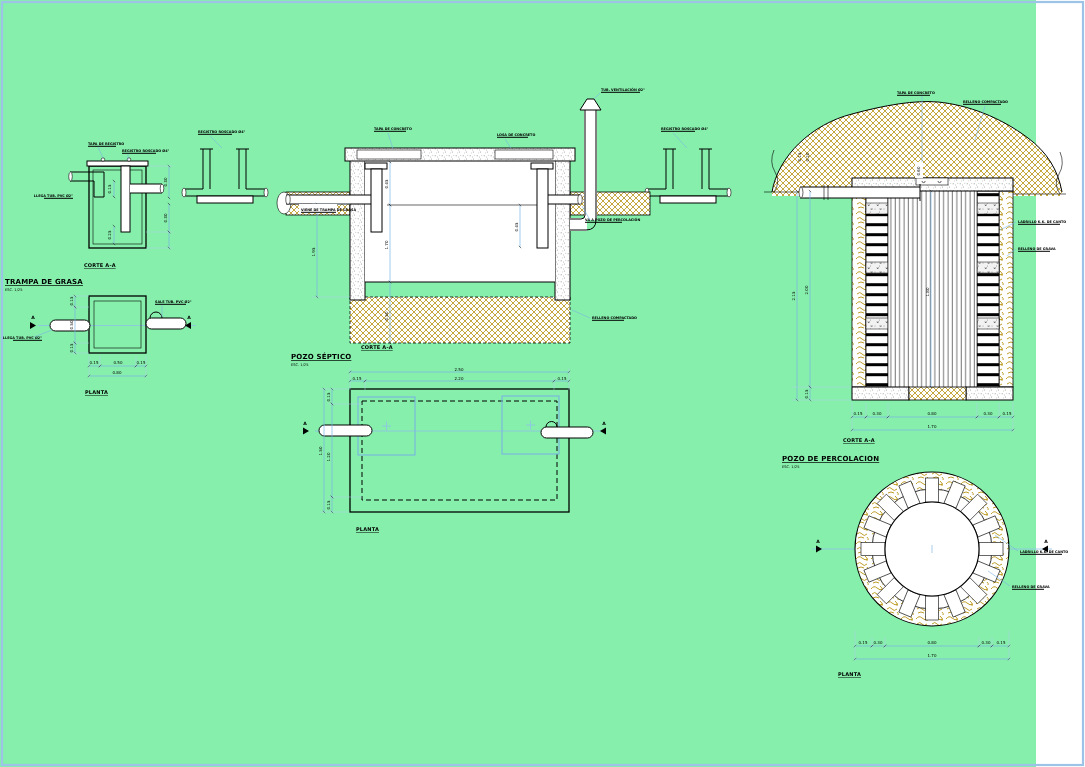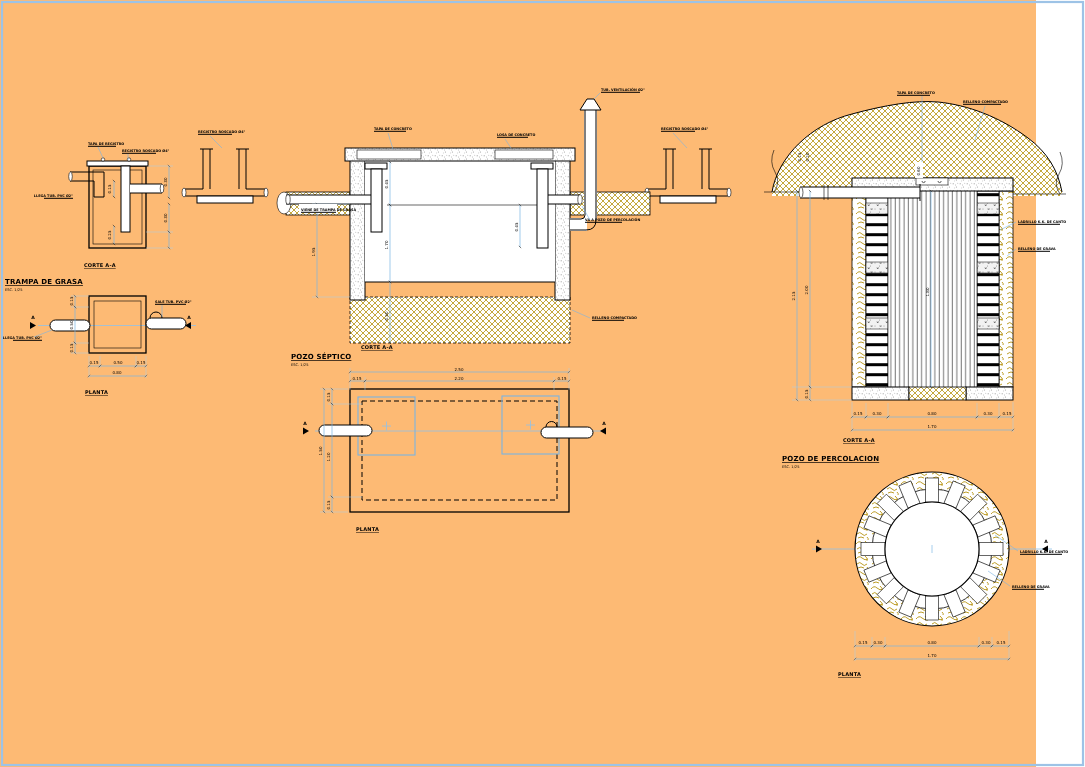--- a/index.html
+++ b/index.html
@@ -1,16 +1,16 @@
 <!DOCTYPE html>
 <html><head>
 <meta charset="utf-8">
 <style>
   html,body{margin:0;padding:0;background:#fff;}
-  .stage{width:1036px;height:767px;position:relative;background:#fdba74;}
+  .stage{width:1036px;height:767px;position:relative;background:#86efac;}
   svg text{font-family:"DejaVu Sans",sans-serif;fill:#000;}
   .title{font-size:7px;font-weight:bold;text-decoration:underline;letter-spacing:.2px;}
   .scale{font-size:3.6px;}
   .seclbl{font-size:5px;font-weight:bold;text-decoration:underline;letter-spacing:.2px;}
   .lbl{font-size:3.4px;font-weight:bold;}
   .dim{font-size:4px;}
   .mk{font-size:4.6px;font-weight:bold;}
   .ln{stroke:#000;stroke-width:1;fill:none;}
   .lnk{stroke:#000;stroke-width:1.3;fill:none;}
   .lnt{stroke:#000;stroke-width:.6;fill:none;}

